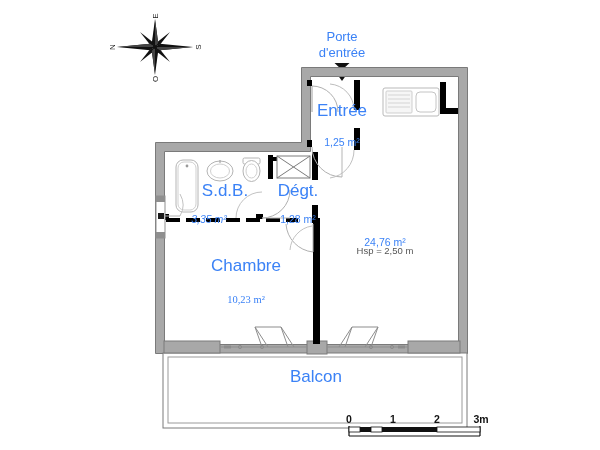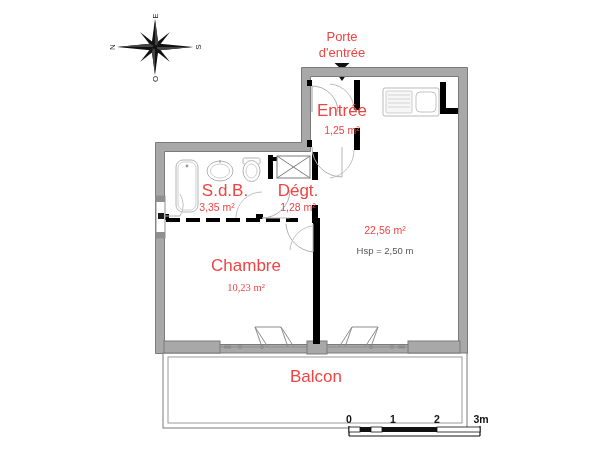--- a/index.html
+++ b/index.html
@@ -30,27 +30,28 @@
     height: 450px;
   }
 
   
   .lbl {
     position: absolute;
     white-space: nowrap;
     line-height: 1.15;
     text-align: center;
     transform: translateX(-50%);
-    color: #ef4444;
+    color: #3b82f6;
   }
   .lbl-room {
     font-size: 17px;
   }
   .lbl-area {
     font-size: 10.5px;
+    margin-top: 12px;
   }
   .lbl-sub {
     font-size: 9.5px;
     color: #555555;
   }
   .lbl-callout {
     font-size: 13px;
     text-align: center;
     line-height: 1.2;
   }
@@ -294,26 +295,26 @@
 
   <div class="lbl lbl-callout" style="left:342px; top:29px;">
     <div>Porte</div>
     <div>d'entrée</div>
   </div>
 
   <div class="lbl lbl-room" style="left:342px; top:101px;">Entrée</div>
   <div class="lbl lbl-area" style="left:342px; top:124px;">1,25 m²</div>
 
   <div class="lbl lbl-room" style="left:225px; top:181px;">S.d.B.</div>
-  <div class="lbl lbl-area" style="left:217px; top:201px;">3,35 m²</div>
+  <div class="lbl lbl-area" style="left:209px; top:201px;font-style:italic;">3,35 m²</div>
 
   <div class="lbl lbl-room" style="left:298px; top:181px;">Dégt.</div>
   <div class="lbl lbl-area" style="left:298px; top:201px;">1,28 m²</div>
 
-  <div class="lbl lbl-area" style="left:385px; top:224px;">22,56 m²</div>
+  <div class="lbl lbl-area" style="left:385px; top:224px;">24,76 m²</div>
   <div class="lbl lbl-sub" style="left:385px; top:246px;">Hsp = 2,50 m</div>
 
   <div class="lbl lbl-room" style="left:246px; top:256px;">Chambre</div>
   <div class="lbl lbl-area" style="left:246px; top:282px;font-family:Liberation Serif, serif;">10,23 m²</div>
 
   <div class="lbl lbl-balcon" style="left:316px; top:367px;">Balcon</div>
 
   <div class="scale-num" style="left:349px; top:413px;">0</div>
   <div class="scale-num" style="left:393px; top:413px;">1</div>
   <div class="scale-num" style="left:437px; top:413px;">2</div>

